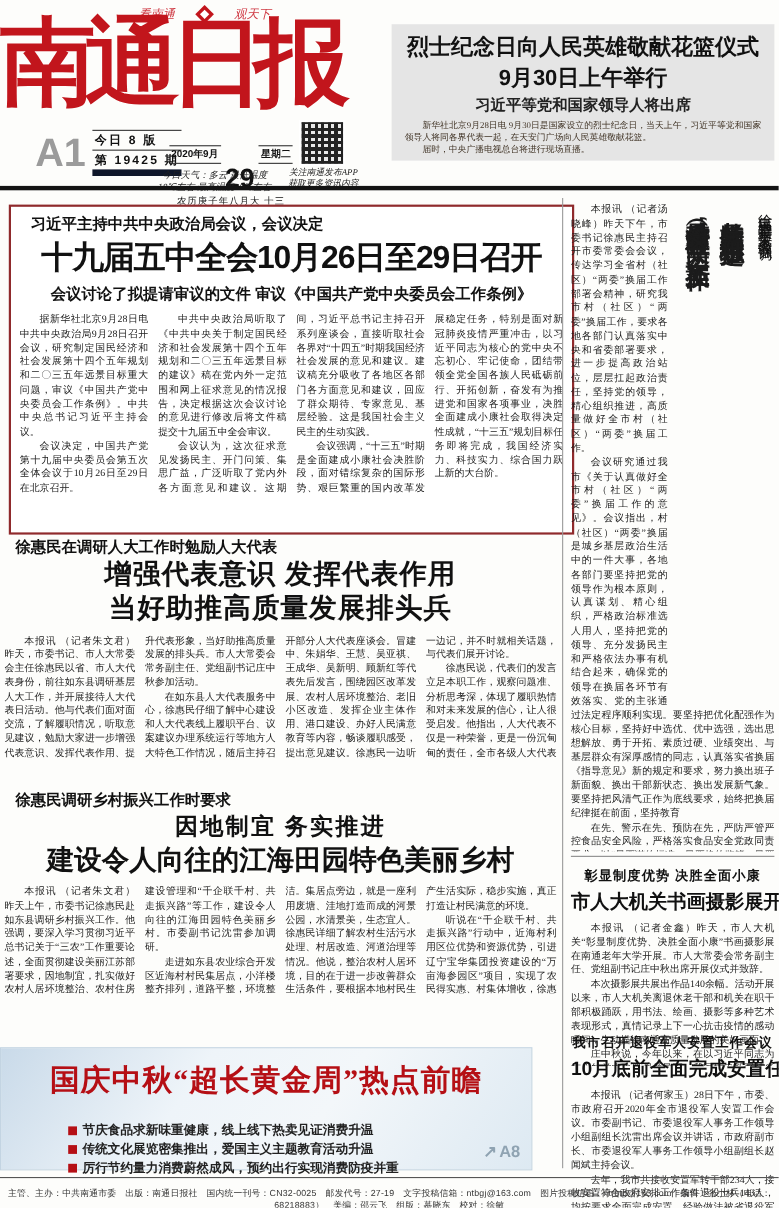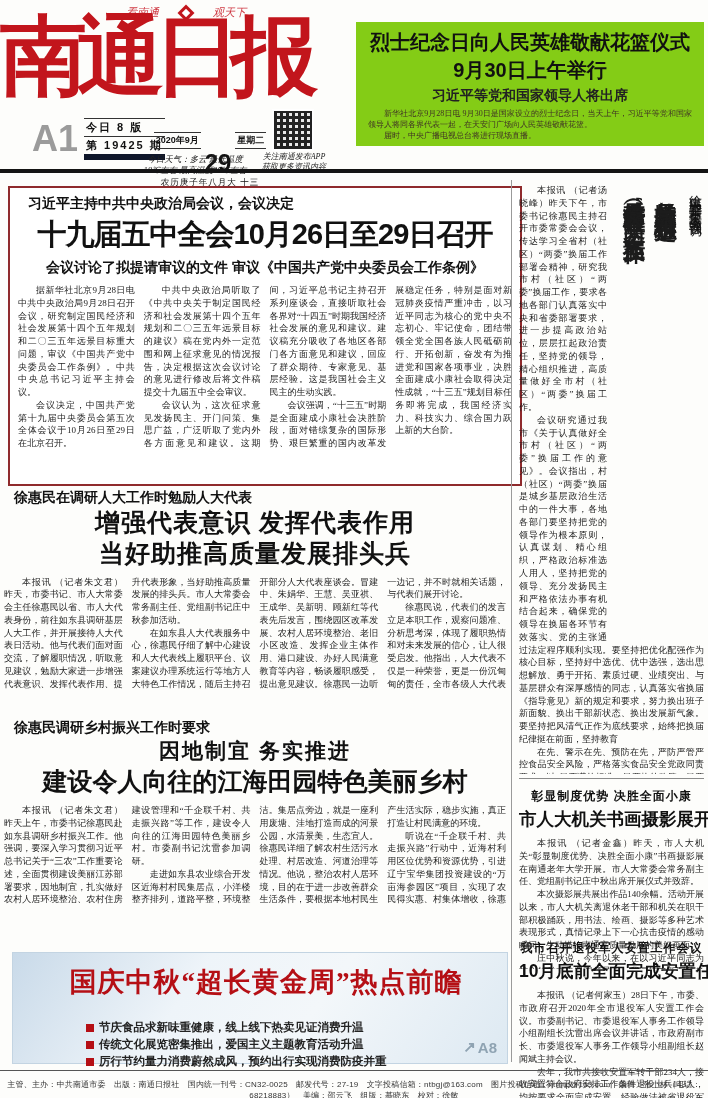--- a/index.html
+++ b/index.html
@@ -26,21 +26,21 @@
   .date-day{font-size:24px;font-weight:bold;line-height:1;margin-top:45px;}
   .lunar{font-size:8.5px;margin-top:2px;letter-spacing:1px;}
   .weather{left:132px;top:154px;width:126px;font-size:8.5px;line-height:1.35;text-align:center;
     font-family:"Liberation Serif",serif;font-style:italic;color:#222;}
   .qr{left:274px;top:111px;width:38px;height:38px;background:
     repeating-linear-gradient(0deg,#222 0 3px,transparent 3px 6px),
     repeating-linear-gradient(90deg,#222 0 3px,#e8e8e8 3px 6px);outline:2px solid #fff;}
   .qr-caption{left:252px;top:152px;width:84px;font-size:8px;line-height:1.3;text-align:center;
     font-family:"Liberation Serif",serif;font-style:italic;color:#222;}
   
-  .tr-box{left:356px;top:22px;width:348px;height:124px;background:#84cc16;text-align:center;}
+  .tr-box{left:356px;top:22px;width:348px;height:124px;background:#e5e5e5;text-align:center;}
   .tr-h1{font-size:20px;font-weight:bold;letter-spacing:0px;margin-top:7px;}
   .tr-h2{font-size:20px;font-weight:bold;margin-top:1px;}
   .tr-sub{font-size:14px;font-weight:bold;margin-top:3px;color:#222;}
   .tr-body{margin:4px 12px 0;font-size:8px;line-height:1.35;text-align:justify;color:#403325;
     font-family:"Liberation Serif",serif;}
   .tr-body p{margin:0;text-indent:2em;}
   .header-rule{left:0;top:169px;width:708px;height:4px;background:#141414;}
   
   .main-box{left:8px;top:186px;width:494px;height:288px;border:2px solid #8f2a2c;padding:4px 8px;background:#fff;}
   .kicker{font-size:14px;font-weight:bold;margin:3px 0 0 10px;}
@@ -70,22 +70,22 @@
   .vet-art{top:940px;} .vet-art .rc-sub-body{height:112px;}
   
   .npc-art{left:4px;top:486px;width:502px;}
   .npc-art .h2line{font-size:25px;font-weight:bold;text-align:center;line-height:1.25;letter-spacing:1px;}
   .npc-body{margin-top:6px;height:122px;column-count:4;}
   .rural-art{left:4px;top:716px;width:502px;}
   .rural-art .h1line{font-size:21px;font-weight:bold;text-align:center;letter-spacing:2px;}
   .rural-art .h2line{font-size:25px;font-weight:bold;text-align:center;letter-spacing:0px;}
   .rural-body{margin-top:6px;height:114px;column-count:4;}
   
-  .gw-box{left:12px;top:952px;width:482px;height:110px;border:1px solid #c3d4e2;
-    background:linear-gradient(125deg,#c9dae9 0%,#eef4f9 35%,#f3f7fa 60%,#dde9f2 100%);padding-left:12px;}
+  .gw-box{left:0;top:952px;width:482px;height:110px;border:1px solid #c3d4e2;
+    background:linear-gradient(125deg,#c9dae9 0%,#eef4f9 35%,#f3f7fa 60%,#dde9f2 100%);}
   .gw-title{text-align:center;font-family:"Liberation Serif",serif;font-weight:bold;
     font-size:27px;color:#b50f15;margin-top:11px;letter-spacing:1px;}
   .gw-bullets{width:360px;margin:20px auto 0;}
   .gw-row{display:flex;align-items:center;gap:5px;margin-top:2px;}
   .gw-sq{width:8px;height:8px;background:#b50f15;flex:0 0 auto;}
   .gw-text{font-size:11.5px;font-weight:bold;color:#222;font-family:"Liberation Serif",serif;white-space:nowrap;}
   .gw-jump{position:absolute;right:10px;bottom:7px;color:#8fa3b2;font-weight:bold;
     font-size:15px;display:flex;align-items:center;gap:2px;}
   
   .footer-rule{left:0;top:1070px;width:708px;height:1px;background:#555;}

